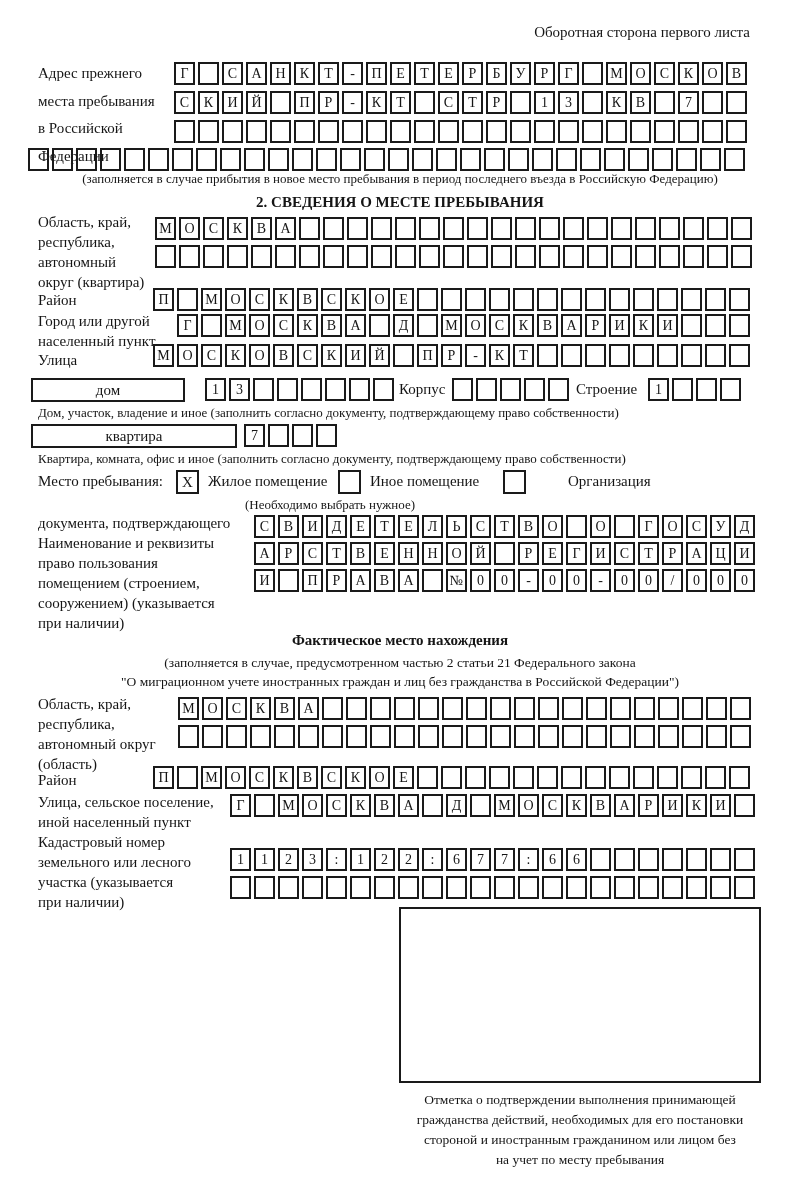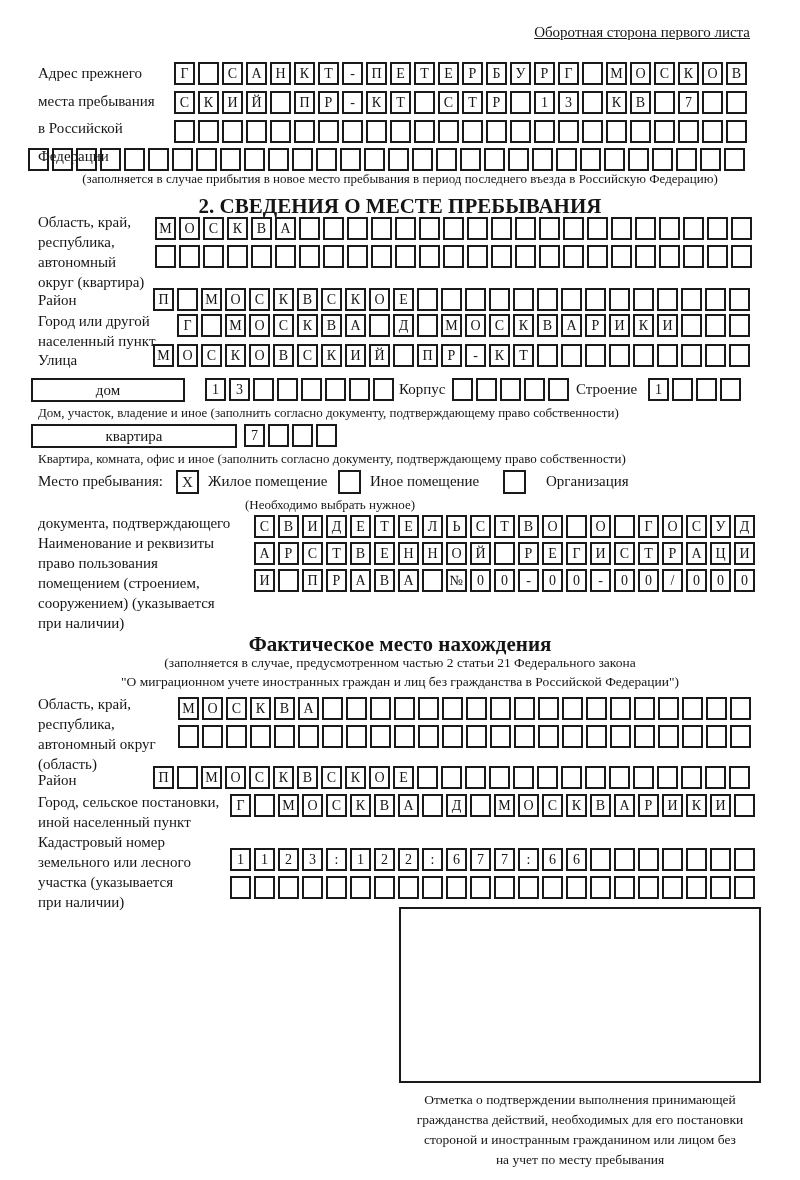--- a/index.html
+++ b/index.html
@@ -1,25 +1,25 @@
 <!DOCTYPE html>
 <html><head>
 <meta charset="utf-8">
 <style>
   html,body{margin:0;padding:0;background:#fff;}
   .page{position:relative;width:800px;height:1180px;background:#fff;color:#151515;
         font-family:"Liberation Serif","DejaVu Serif",serif;overflow:hidden;}
   .abs{position:absolute;}
-  .hdr-right{top:24px;right:50px;font-size:15px;text-decoration:underline;}
+  .hdr-right{top:24px;right:50px;font-size:15px;}
   .lbl{font-size:15px;white-space:nowrap;}
   .lines20 div{height:20px;line-height:20px;}
   .lines27 div{height:27.5px;line-height:27.5px;}
   .note{font-size:13px;white-space:nowrap;}
   .center{left:0;width:800px;text-align:center;}
-  .title{font-weight:bold;font-size:21px;}
+  .title{font-weight:bold;font-size:15px;}
   .cells{white-space:nowrap;height:32px;}
   .cell{display:inline-block;width:21px;height:23px;box-sizing:border-box;border:2px solid #1a1a1a;
         margin-right:3px;text-align:center;font-size:14px;line-height:19px;vertical-align:top;
         font-family:"Liberation Serif","DejaVu Serif",serif;}
   .wide-rect{box-sizing:border-box;border:2px solid #1a1a1a;height:24px;text-align:center;
         font-size:15px;line-height:20px;}
   .chk{width:23px;height:24px;box-sizing:border-box;border:2px solid #1a1a1a;text-align:center;
         font-size:15px;line-height:20px;}
   .stamp{box-sizing:border-box;border:2px solid #1a1a1a;background:#fff;}
   .caption{line-height:20px;text-align:center;font-size:13.5px;}
@@ -37,21 +37,21 @@
   #dom-cells{left:205px;top:378px;}
   #korpus-label{left:399px;top:381px;} #korpus-cells{left:452px;top:378px;}
   #stroenie-label{left:576px;top:381px;} #stroenie-cells{left:648px;top:378px;}
   #dom-note{left:38px;top:405px;}
   #kv-rect{left:31px;top:424px;width:206px;}
   #kv-cells{left:244px;top:424px;}
   #kv-note{left:38px;top:451px;}
   #mesto-label{left:38px;top:473px;}
   #chk1{left:176px;top:470px;} #optlbl1{left:208px;top:473px;}
   #chk2{left:338px;top:470px;} #optlbl2{left:370px;top:473px;}
-  #chk3{left:503px;top:470px;} #optlbl3{left:546px;top:473px;text-align:center;}
+  #chk3{left:503px;top:470px;} #optlbl3{left:568px;top:473px;text-align:center;}
   #vybor-note{left:180px;top:497px;width:300px;text-align:center;}
   #doc-label{left:38px;top:513px;}
   #doc-r1{left:254px;top:515px;} #doc-r2{left:254px;top:542px;} #doc-r3{left:254px;top:569px;}
   #fact-title{top:632px;}
   #fact-note1{top:655px;font-size:13.5px;} #fact-note2{top:674px;font-size:13.5px;}
   #f-oblast-label{left:38px;top:694px;}
   #f-ob-r1{left:178px;top:697px;} #f-ob-r2{left:178px;top:725px;}
   #f-raion-label{left:38px;top:772px;} #f-raion-row{left:153px;top:766px;}
   #f-gorod-label{left:38px;top:792px;} #f-gorod-row{left:230px;top:794px;}
   #f-kad-label{left:38px;top:832px;}
@@ -144,21 +144,21 @@
     <div>автономный округ</div>
     <div>(область)</div>
   </div>
   <div class="abs cells" id="f-ob-r1"><span class="cell">М</span><span class="cell">О</span><span class="cell">С</span><span class="cell">К</span><span class="cell">В</span><span class="cell">А</span><span class="cell"></span><span class="cell"></span><span class="cell"></span><span class="cell"></span><span class="cell"></span><span class="cell"></span><span class="cell"></span><span class="cell"></span><span class="cell"></span><span class="cell"></span><span class="cell"></span><span class="cell"></span><span class="cell"></span><span class="cell"></span><span class="cell"></span><span class="cell"></span><span class="cell"></span><span class="cell"></span></div>
   <div class="abs cells" id="f-ob-r2"><span class="cell"></span><span class="cell"></span><span class="cell"></span><span class="cell"></span><span class="cell"></span><span class="cell"></span><span class="cell"></span><span class="cell"></span><span class="cell"></span><span class="cell"></span><span class="cell"></span><span class="cell"></span><span class="cell"></span><span class="cell"></span><span class="cell"></span><span class="cell"></span><span class="cell"></span><span class="cell"></span><span class="cell"></span><span class="cell"></span><span class="cell"></span><span class="cell"></span><span class="cell"></span><span class="cell"></span></div>
 
   <div class="abs lbl" id="f-raion-label">Район</div>
   <div class="abs cells" id="f-raion-row"><span class="cell">П</span><span class="cell"></span><span class="cell">М</span><span class="cell">О</span><span class="cell">С</span><span class="cell">К</span><span class="cell">В</span><span class="cell">С</span><span class="cell">К</span><span class="cell">О</span><span class="cell">Е</span><span class="cell"></span><span class="cell"></span><span class="cell"></span><span class="cell"></span><span class="cell"></span><span class="cell"></span><span class="cell"></span><span class="cell"></span><span class="cell"></span><span class="cell"></span><span class="cell"></span><span class="cell"></span><span class="cell"></span><span class="cell"></span></div>
 
   <div class="abs lbl lines20" id="f-gorod-label">
-    <div>Город, сельское постановки,</div>
+    <div>Улица, сельское поселение,</div>
     <div>иной населенный пункт</div>
   </div>
   <div class="abs cells" id="f-gorod-row"><span class="cell">Г</span><span class="cell"></span><span class="cell">М</span><span class="cell">О</span><span class="cell">С</span><span class="cell">К</span><span class="cell">В</span><span class="cell">А</span><span class="cell"></span><span class="cell">Д</span><span class="cell"></span><span class="cell">М</span><span class="cell">О</span><span class="cell">С</span><span class="cell">К</span><span class="cell">В</span><span class="cell">А</span><span class="cell">Р</span><span class="cell">И</span><span class="cell">К</span><span class="cell">И</span><span class="cell"></span></div>
 
   <div class="abs lbl lines20" id="f-kad-label">
     <div>Кадастровый номер</div>
     <div>земельного или лесного</div>
     <div>участка (указывается</div>
     <div>при наличии)</div>
   </div>

